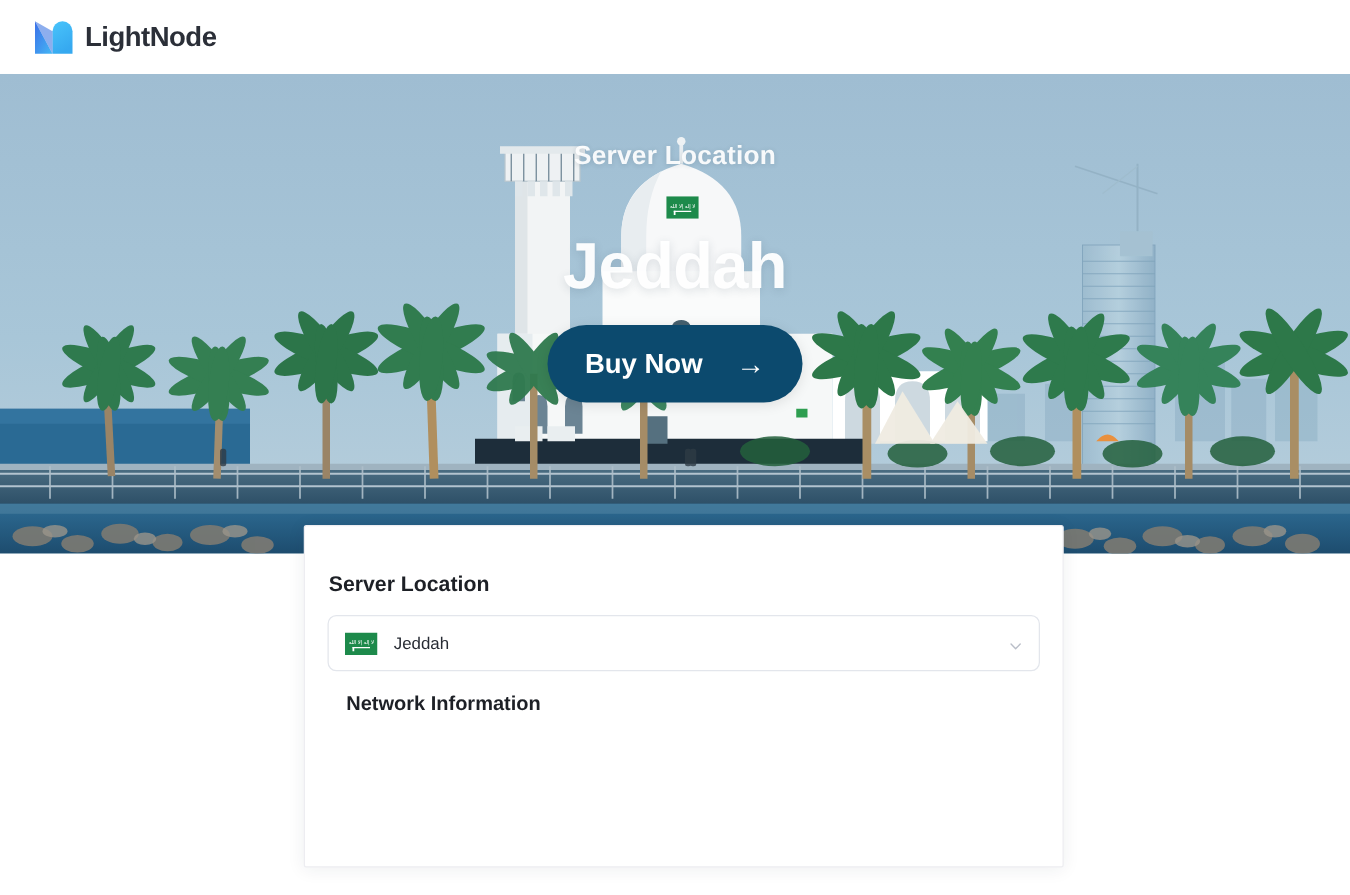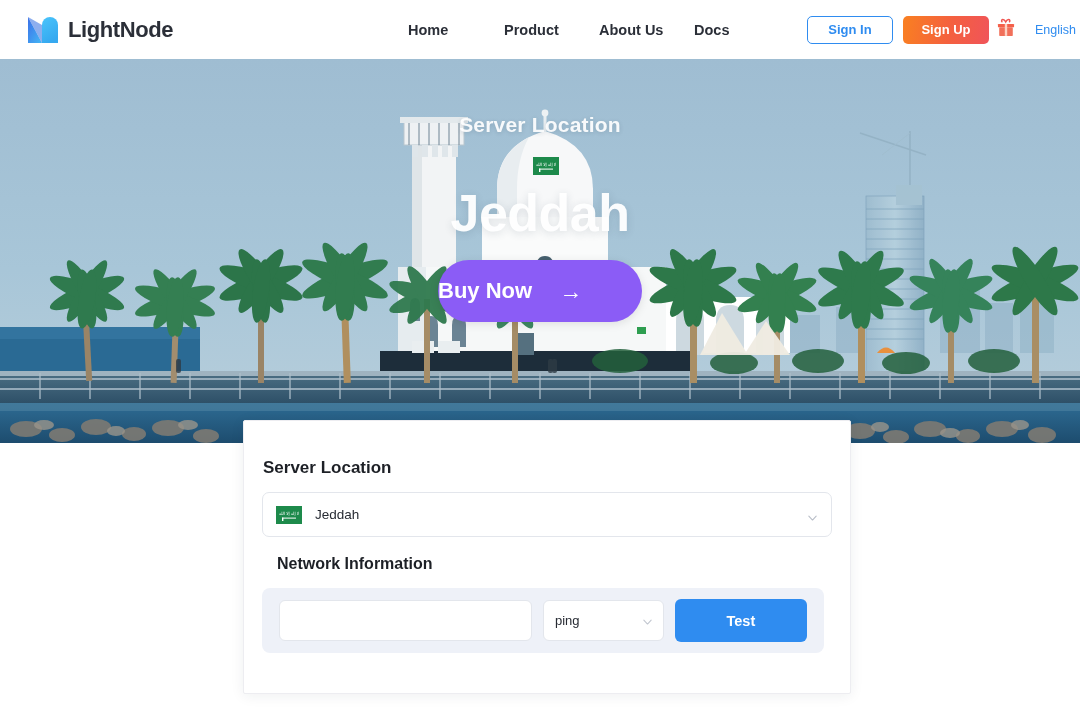--- a/index.html
+++ b/index.html
@@ -90,23 +90,23 @@
   .hero-title {
     margin-top: 50px;
     font-size: 52px; font-weight: bold; color: rgba(255,255,255,0.95);
     letter-spacing: -0.5px; line-height: 1;
     text-shadow: 0 2px 8px rgba(40,60,80,0.15);
   }
   .btn-buy {
     pointer-events: auto;
     margin-top: 21px;
     width: 204px; height: 62px; border-radius: 31px;
-    background: #8b5cf6;
+    background: #0c4a6e;
     color: #ffffff; font-size: 22px; font-weight: bold;
-    display: flex; align-items: center; gap: 27px;
+    display: flex; align-items: center; justify-content: center; gap: 27px;
     cursor: pointer; border: none;
     box-shadow: 0 2px 10px rgba(0,0,0,0.10);
   }
   .arrow-glyph { font-size: 23px; font-weight: normal; line-height: 1; }
 
   
   .hero-flag {
     position: absolute; left: 533px; top: 98px;
     width: 26px; height: 18px; border-radius: 2px;
     z-index: 19;
@@ -210,40 +210,21 @@
             </linearGradient>
           </defs>
           <path d="M2 2 L2 28 L16 28 Z" fill="url(#lgA)"></path>
           <path d="M16 28 L16 10 A8 8 0 0 1 32 10 L32 28 Z" fill="url(#lgB)"></path>
           <path d="M2 2 L16 28 L16 10 Z" fill="#2f6ce0" opacity="0.55"></path>
         </svg>
       </span>
       <span class="logo-text">LightNode</span>
     </div>
 
-    <nav class="nav">
-      <div class="nav-item">Home</div>
-      <div class="nav-item">Product</div>
-      <div class="nav-item">About Us</div>
-      <div class="nav-item">Docs</div>
-    </nav>
-
-    <div class="header-right">
-      <div class="btn-signin">Sign In</div>
-      <div class="btn-signup">Sign Up</div>
-      <span>
-        <svg class="gift-icon" viewBox="0 0 24 24">
-          <path d="M7.6 5.2c-.9-1-.3-2.5 1-2.5 1.2 0 2.4 1.2 3.1 2.6.7-1.4 1.9-2.6 3.1-2.6 1.3 0 1.9 1.5 1 2.5" fill="none" stroke="#f0544f" stroke-width="1.6" stroke-linecap="round"></path>
-          <rect x="3.2" y="7.6" width="17.6" height="3.6" rx="0.7" fill="#f4604a"></rect>
-          <rect x="4.6" y="11.2" width="14.8" height="9.4" rx="0.7" fill="#f1705a"></rect>
-          <rect x="10.7" y="7.6" width="2.6" height="13" fill="#fdd2c4"></rect>
-        </svg>
-      </span>
-      <span class="lang">English</span>
-    </div>
+
   </div>
 
   <div class="hero">
 
     <svg class="hero-svg" viewBox="0 0 1080 384" preserveAspectRatio="none">
       <defs>
         <linearGradient id="sky" x1="0" y1="0" x2="0" y2="1">
           <stop offset="0%" stop-color="#9fbdd2"></stop>
           <stop offset="55%" stop-color="#a8c6d8"></stop>
           <stop offset="100%" stop-color="#b9cfdc"></stop>
@@ -597,27 +578,15 @@
       <span class="chev">
         <svg viewBox="0 0 12 12" width="11" height="11">
           <path d="M2 4 L6 8.2 L10 4" fill="none" stroke="#b9bec8" stroke-width="1.2" stroke-linecap="round" stroke-linejoin="round"></path>
         </svg>
       </span>
     </div>
 
     <div class="card-h2">Network Information</div>
 
 
-    <div class="test-panel">
-      <input class="test-input" type="text" placeholder="" style="">
-      <div class="test-select">
-        <span>ping</span>
-        <span class="chev">
-          <svg viewBox="0 0 12 12" width="11" height="11">
-            <path d="M2 4 L6 8.2 L10 4" fill="none" stroke="#c2c7d0" stroke-width="1.2" stroke-linecap="round" stroke-linejoin="round"></path>
-          </svg>
-        </span>
-      </div>
-      <div class="btn-test">Test</div>
-    </div>
   </div>
 
 </div>
 
 </body></html>

